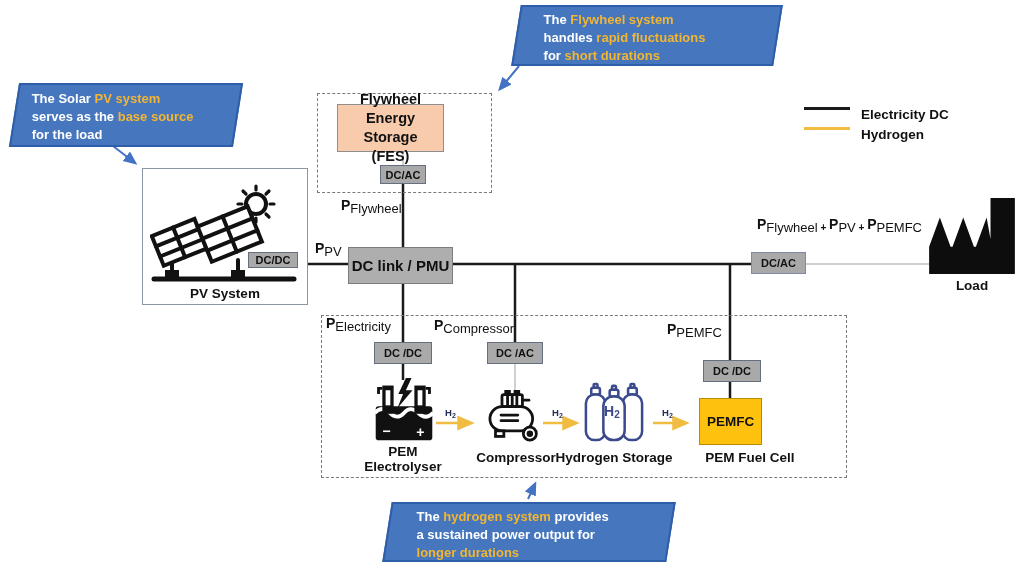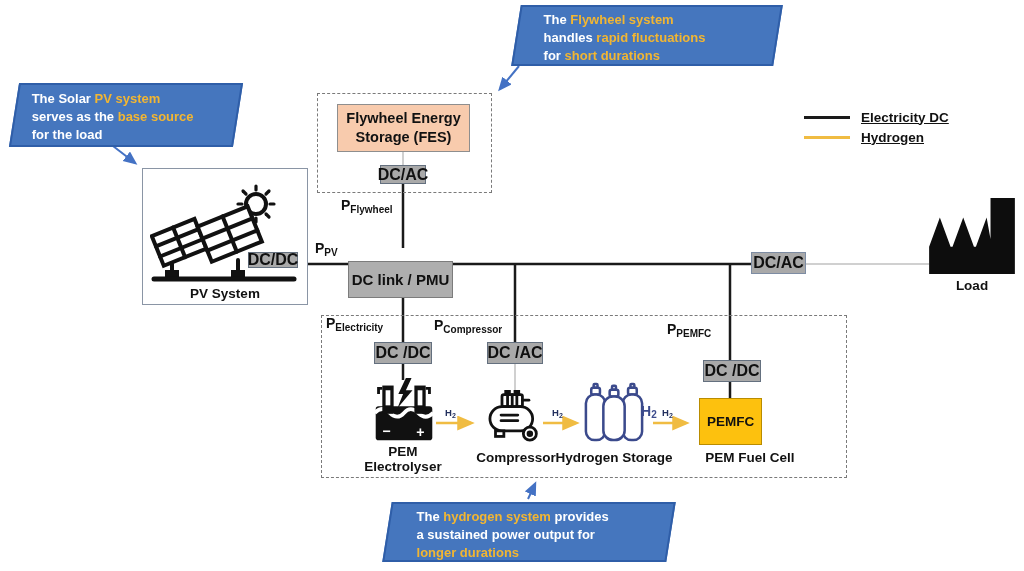--- a/index.html
+++ b/index.html
@@ -16,52 +16,52 @@
   }
   .callout-inner{
     transform:skewX(9deg);font-weight:bold;font-size:13px;line-height:18px;color:#ffffff;
     white-space:nowrap;
   }
   .y{color:#f2b632;}
   
   .conv{
     position:absolute;background:#a9a9a9;border:1.5px solid #64707f;box-sizing:border-box;
     display:flex;align-items:center;justify-content:center;
-    font-weight:bold;font-size:16px;color:#101010;white-space:nowrap;
+    font-weight:bold;font-size:11px;color:#101010;white-space:nowrap;
   }
   .dashedbox{position:absolute;border:1.6px dashed #7a7a7a;box-sizing:border-box;}
   .fesbox{
     position:absolute;background:#f8cbad;border:1.5px solid #8e8e8e;box-sizing:border-box;
     display:flex;align-items:center;justify-content:center;text-align:center;
     font-weight:bold;font-size:14.5px;line-height:19px;color:#111;padding:2px 8px;
   }
   .dclink{
     position:absolute;background:#aeaeae;border:1.5px solid #7c7c7c;box-sizing:border-box;
     display:flex;align-items:center;justify-content:center;
-    font-weight:bold;font-size:15px;color:#101010;white-space:nowrap;margin-top:14px;
+    font-weight:bold;font-size:15px;color:#101010;white-space:nowrap;
   }
   .pvbox{position:absolute;background:#ffffff;border:1.5px solid #8a95a5;box-sizing:border-box;}
   .pemfcbox{
     position:absolute;background:#fdc10e;border:1.5px solid #b98c00;box-sizing:border-box;
     display:flex;align-items:center;justify-content:center;
     font-weight:bold;font-size:13.5px;color:#111;
   }
   
   .complabel{position:absolute;font-weight:bold;font-size:13.5px;color:#111;
     text-align:center;line-height:15px;white-space:nowrap;}
   .plabel{position:absolute;font-weight:bold;font-size:14px;color:#111;white-space:nowrap;}
-  .plabel sub{font-size:10px;font-weight:bold;vertical-align:-3px;}
+  .plabel sub{font-size:13px;font-weight:normal;vertical-align:-3px;}
   .plabel .plus{font-size:10px;vertical-align:-2px;}
   .h2lab{position:absolute;font-weight:bold;font-size:9.5px;color:#23305e;white-space:nowrap;}
   .h2lab sub{font-size:7px;vertical-align:-2px;}
-  .h2big{position:absolute;font-weight:bold;font-size:14px;color:#3b4a8c;white-space:nowrap;padding-left:37px;}
+  .h2big{position:absolute;font-weight:bold;font-size:14px;color:#3b4a8c;white-space:nowrap;}
   .h2big sub{font-size:10px;vertical-align:-2px;}
   
   .legend{position:absolute;left:804px;top:107px;}
-  .lrow{display:flex;align-items:center;height:20px;text-decoration:underline;}
+  .lrow{display:flex;height:20px;}
   .lswatch{width:46px;margin-right:11px;}
   .llabel{font-weight:bold;font-size:13.5px;color:#111;white-space:nowrap;}
 </style>
 </head>
 <body>
 
 <div id="canvas">
 
   <svg class="abs" style="left:0;top:0;" width="1024" height="571" viewBox="0 0 1024 571">
     <defs>
@@ -126,21 +126,21 @@
     <div class="lrow">
       <div class="lswatch" style="border-top:3px solid #1a1a1a;"></div>
       <span class="llabel">Electricity DC</span>
     </div>
     <div class="lrow">
       <div class="lswatch" style="border-top:3px solid #f0bc42;"></div>
       <span class="llabel">Hydrogen</span>
     </div>
   </div>
 
-  <div class="fesbox" style="left:337px;top:104px;width:133px;height:48px;">
+  <div class="fesbox" style="left:337px;top:104px;width:107px;height:48px;">
     <span>Flywheel Energy Storage (FES)</span>
   </div>
   <div class="conv" style="left:380px;top:165px;width:46px;height:19px;">
     <span>DC/AC</span>
   </div>
   <div class="plabel" style="left:341px;top:197px;">
     <span>P</span><sub>Flywheel</sub>
   </div>
 
   <div class="pvbox" style="left:142px;top:168px;width:166px;height:137px;"></div>
@@ -187,20 +187,23 @@
     <span>DC/DC</span>
   </div>
   <div class="plabel" style="left:315px;top:240px;">
     <span>P</span><sub>PV</sub>
   </div>
 
   <div class="dclink" style="left:348px;top:247px;width:105px;height:37px;">
     <span>DC link / PMU</span>
   </div>
 
+  <div class="plabel" style="left:757px;top:216px;">
+    <span>P</span><sub>Flywheel</sub><span class="plus">&nbsp;</span><span class="plus">+</span><span class="plus">&nbsp;</span><span>P</span><sub>PV</sub><span class="plus">&nbsp;</span><span class="plus">+</span><span class="plus">&nbsp;</span><span>P</span><sub>PEMFC</sub>
+  </div>
   <div class="conv" style="left:751px;top:252px;width:55px;height:22px;border-color:#7d8ca3;">
     <span>DC/AC</span>
   </div>
   <svg class="abs" style="left:929px;top:198px;" width="86" height="76" viewBox="0 0 88 78">
     <path d="M0,78 L0,50 L11,20 L22,50 L24,50 L35,20 L46,50 L48,50 L59,20 L63,42 L63,0 L88,0 L88,78 Z" fill="#0d0d0d"></path>
   </svg>
   <div class="complabel" style="left:929px;top:278px;width:86px;">
     <span>Load</span>
   </div>
 

